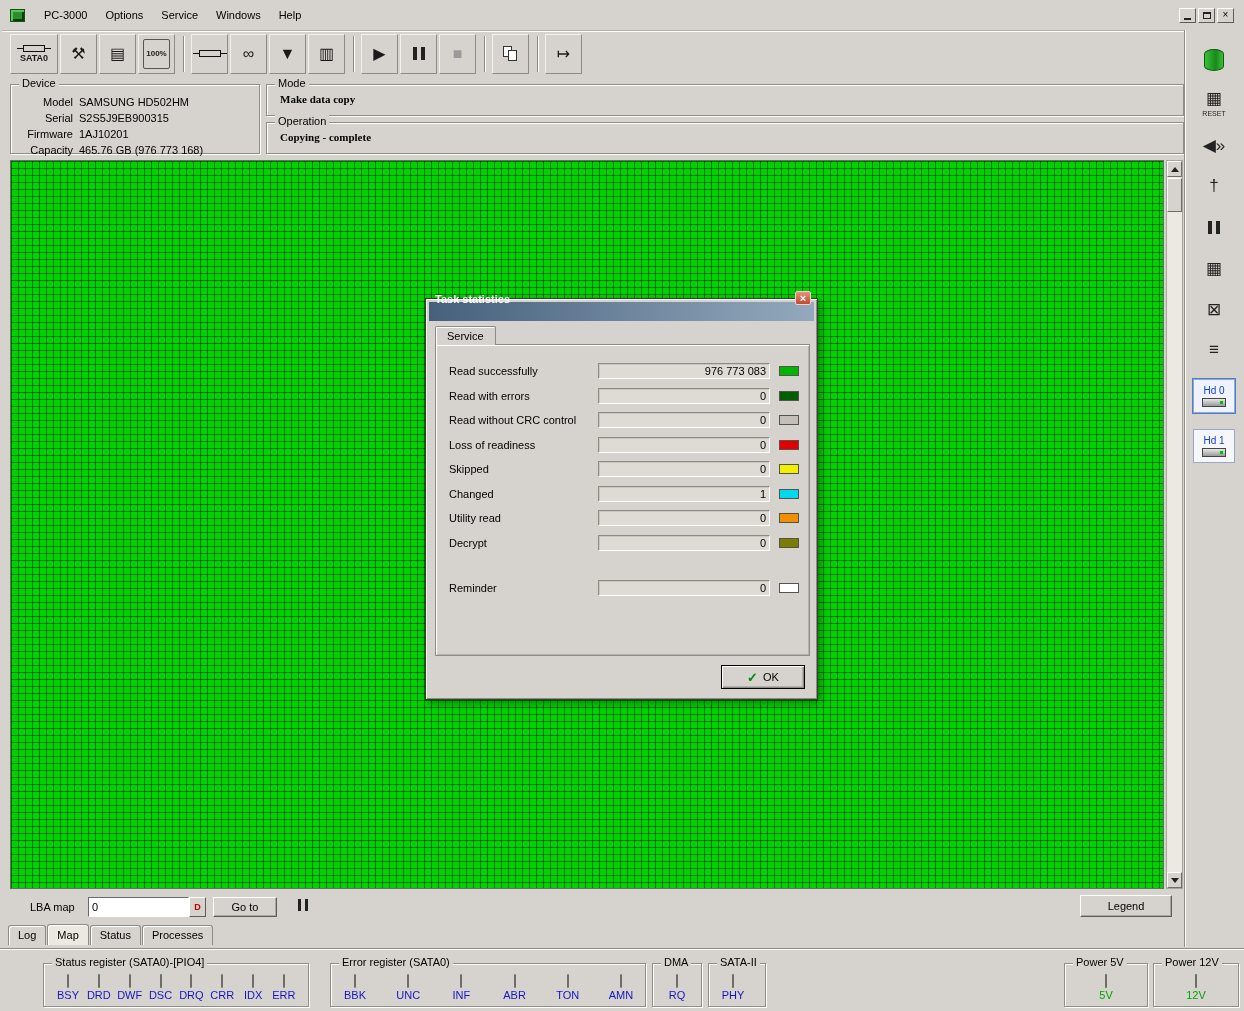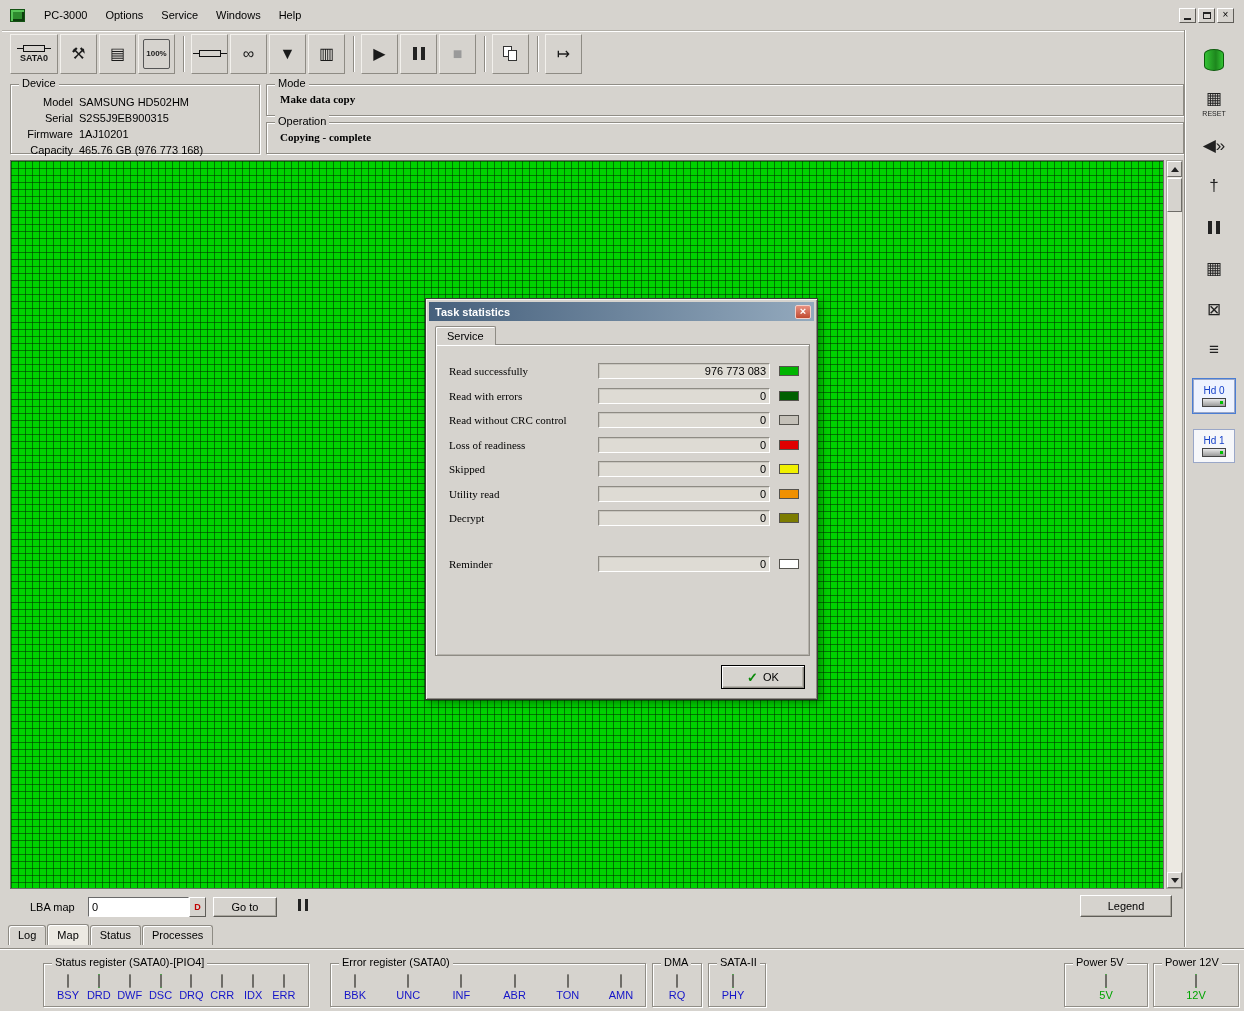--- a/index.html
+++ b/index.html
@@ -140,33 +140,33 @@
   .led-cell { text-align:center; min-width:28px; }
   .led { width:26px; height:10px; border:1px solid #6f6d68; border-radius:2px; margin:0 auto;
     background:#b8b5ae; box-shadow:inset 0 1px 1px rgba(255,255,255,.6); }
   .led-label { margin-top:2px; color:#1414c8; }
   .power .led-label { color:#00a400; }
 
   
   .dialog { position:absolute; left:425px; top:298px; width:393px; height:402px;
     background:#d6d3ce; border:1px solid #3c3a36; padding:3px;
     box-shadow:inset 1px 1px 0 #f4f2ee, inset -1px -1px 0 #8e8b84, 3px 3px 8px rgba(0,0,0,.35); }
-  .dlg-title { height:19px; display:flex; align-items:center; padding:0 3px 0 6px;
+  .dlg-title { height:19px; display:flex; align-items:flex-end; padding:0 3px 16px 6px;
     background:linear-gradient(to right,#46607c,#93a9bd); color:#fff; font-weight:bold; cursor:move; }
   .dlg-title-text { flex:1; }
   .dlg-close { width:16px; height:14px; border:1px solid #f4d0c8; border-radius:2px; padding:0;
     background:linear-gradient(#e89080,#c04a30); color:#fff; font-weight:bold; font-size:11px; line-height:11px; }
   .dlg-tab { position:absolute; left:9px; top:27px; height:19px; padding:3px 11px 0;
     background:#d6d3ce; border:1px solid #8e8b84; border-bottom:none; border-radius:2px 2px 0 0;
     box-shadow:inset 1px 1px 0 #fff; z-index:2; cursor:default; }
   .dlg-page { position:absolute; left:9px; top:45px; width:375px; height:312px;
     background:#d6d3ce; border:1px solid #8e8b84; padding-top:14px;
     box-shadow:inset 1px 1px 0 #ffffff, inset -1px -1px 0 #b5b2ab; }
   .stat-row { display:flex; align-items:center; height:24.5px; padding:0 10px 0 13px; }
-  .stat-label { flex:1;font-family:Liberation Serif, serif; }
+  .stat-label { flex:1; }
   .stat-bar { width:172px; height:16px; border:1px solid; border-color:#8e8b84 #fff #fff #8e8b84;
     background:#dedbd4; box-shadow:inset 1px 1px 0 #c9c6bf;
     display:flex; align-items:center; justify-content:flex-end; padding-right:3px; }
   .stat-swatch { width:20px; height:10px; margin-left:9px; border:1px solid #55534e; }
   .reminder-row { margin-top:21px; }
   .ok-btn { position:absolute; right:12px; bottom:10px; width:84px; height:24px;
     background:#d6d3ce; border:1px solid #000;
     box-shadow:inset 1px 1px 0 #fff, inset -1px -1px 0 #8e8b84, inset -2px -2px 0 #b5b2ab;
     display:flex; align-items:center; justify-content:center; gap:5px; }
   .ok-check { color:#0a8a0a; font-weight:bold; font-size:13px; }
@@ -524,20 +524,27 @@
         </div>
 
         <div class="stat-row">
           <span class="stat-label">Skipped</span>
           <span class="stat-bar">
             <span class="stat-value">0</span>
           </span>
           <span class="stat-swatch" style="background-color: rgb(240, 240, 0);"></span>
         </div>
 
+        <div class="stat-row">
+          <span class="stat-label">Changed</span>
+          <span class="stat-bar">
+            <span class="stat-value">1</span>
+          </span>
+          <span class="stat-swatch" style="background-color: rgb(0, 216, 240);"></span>
+        </div>
 
         <div class="stat-row">
           <span class="stat-label">Utility read</span>
           <span class="stat-bar">
             <span class="stat-value">0</span>
           </span>
           <span class="stat-swatch" style="background-color: rgb(240, 144, 0);"></span>
         </div>
 
         <div class="stat-row">

